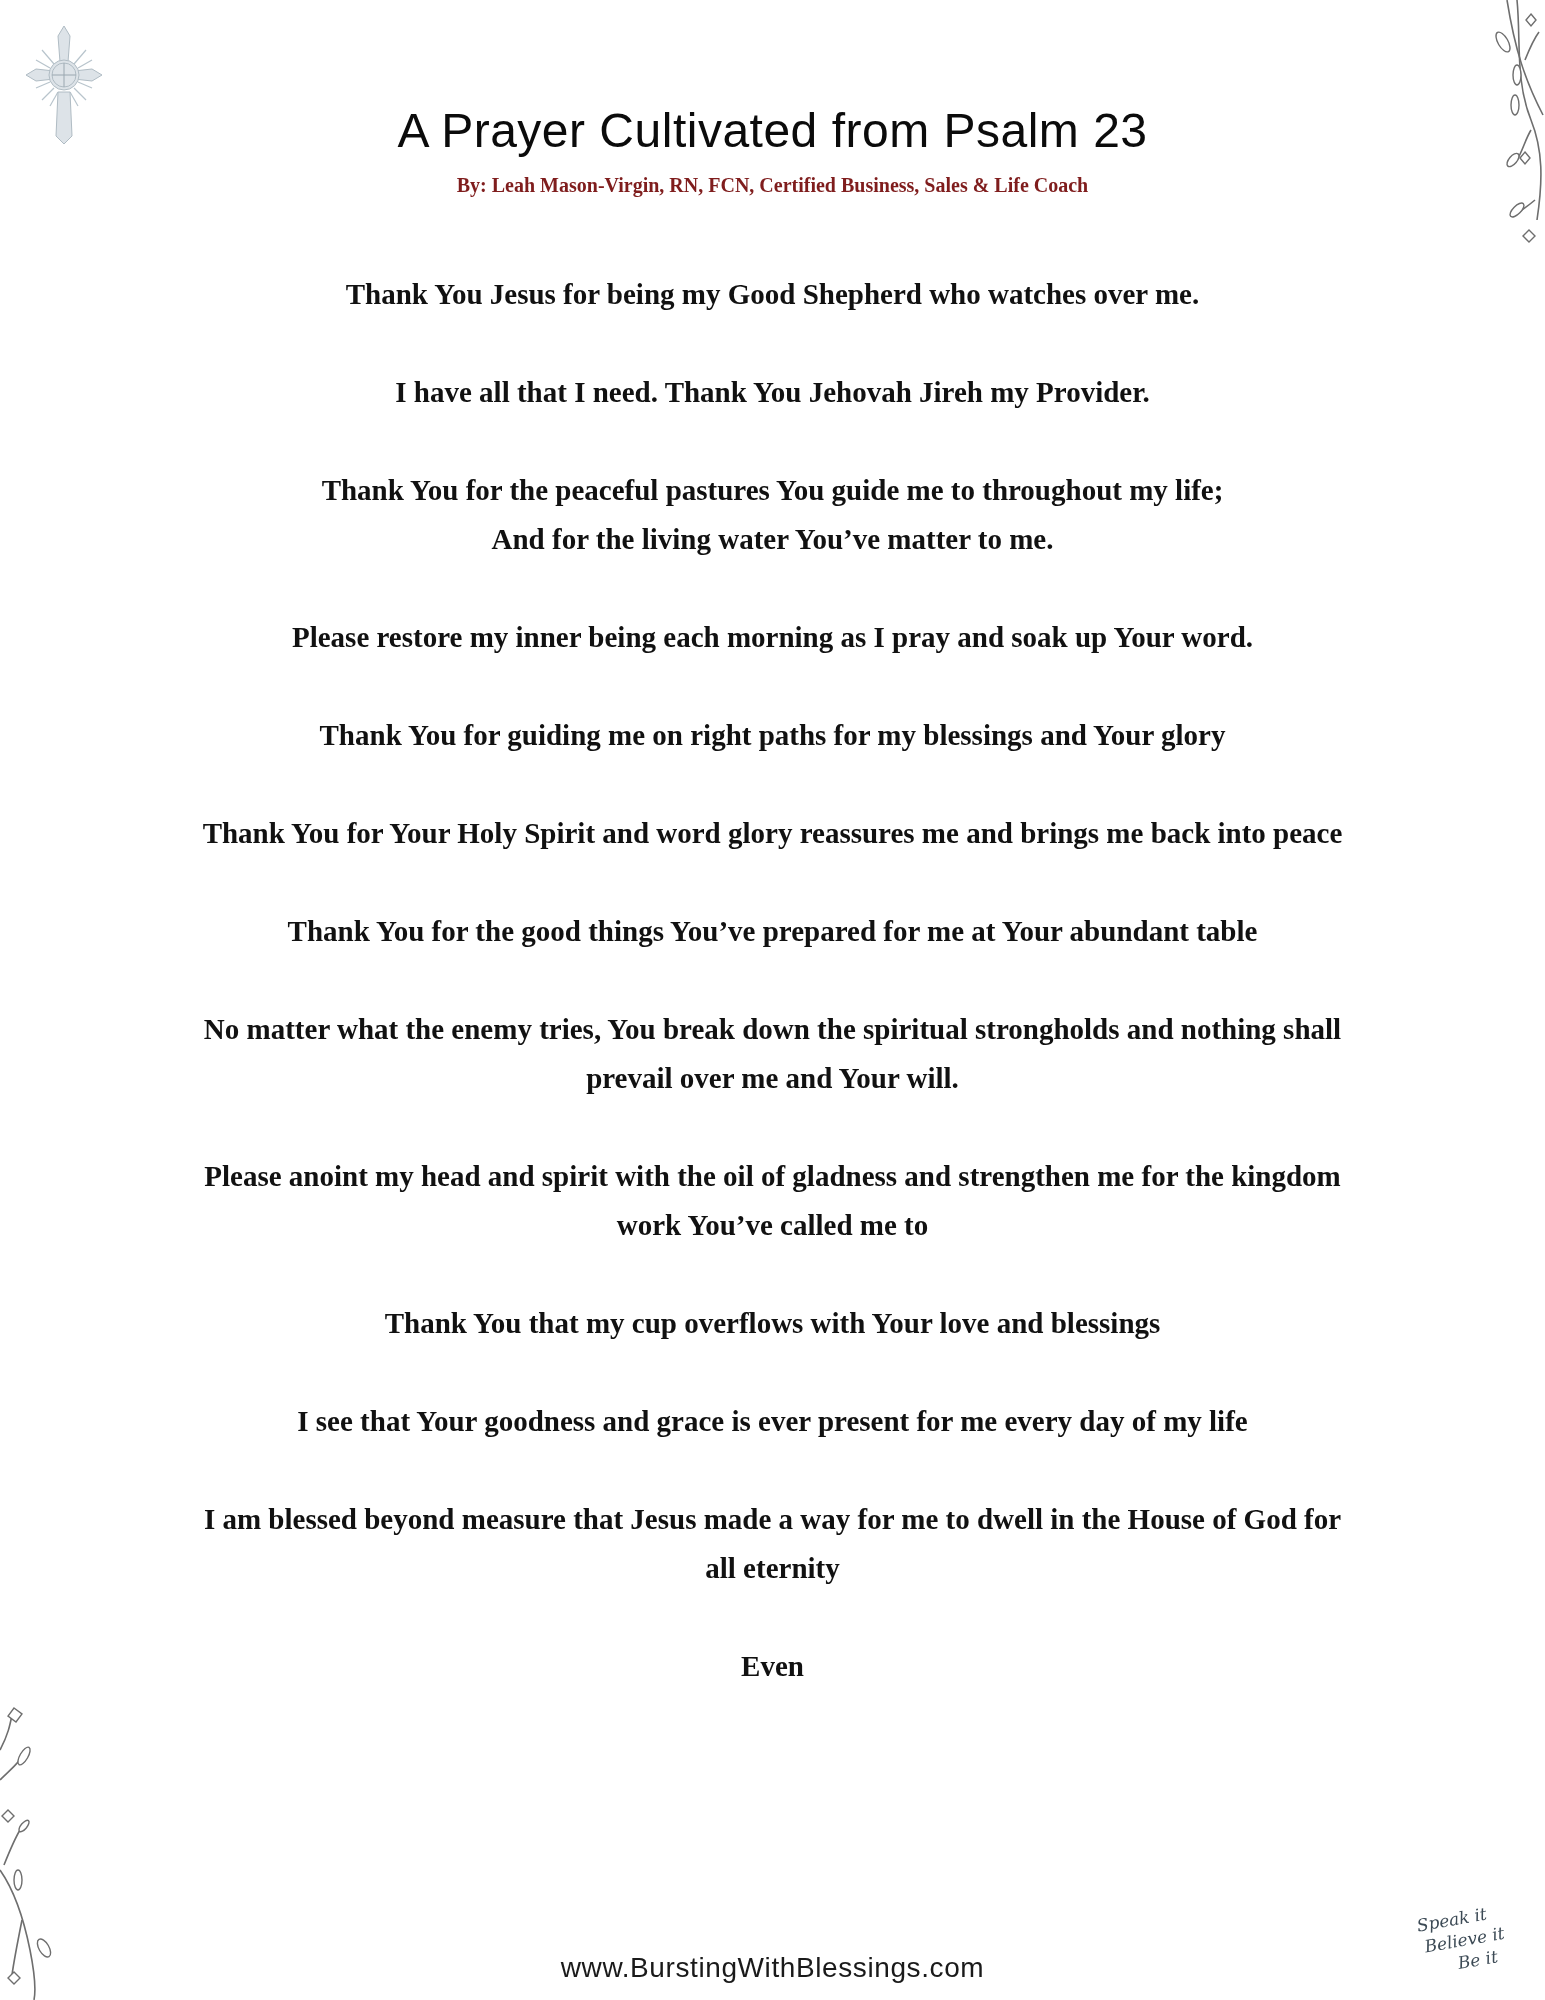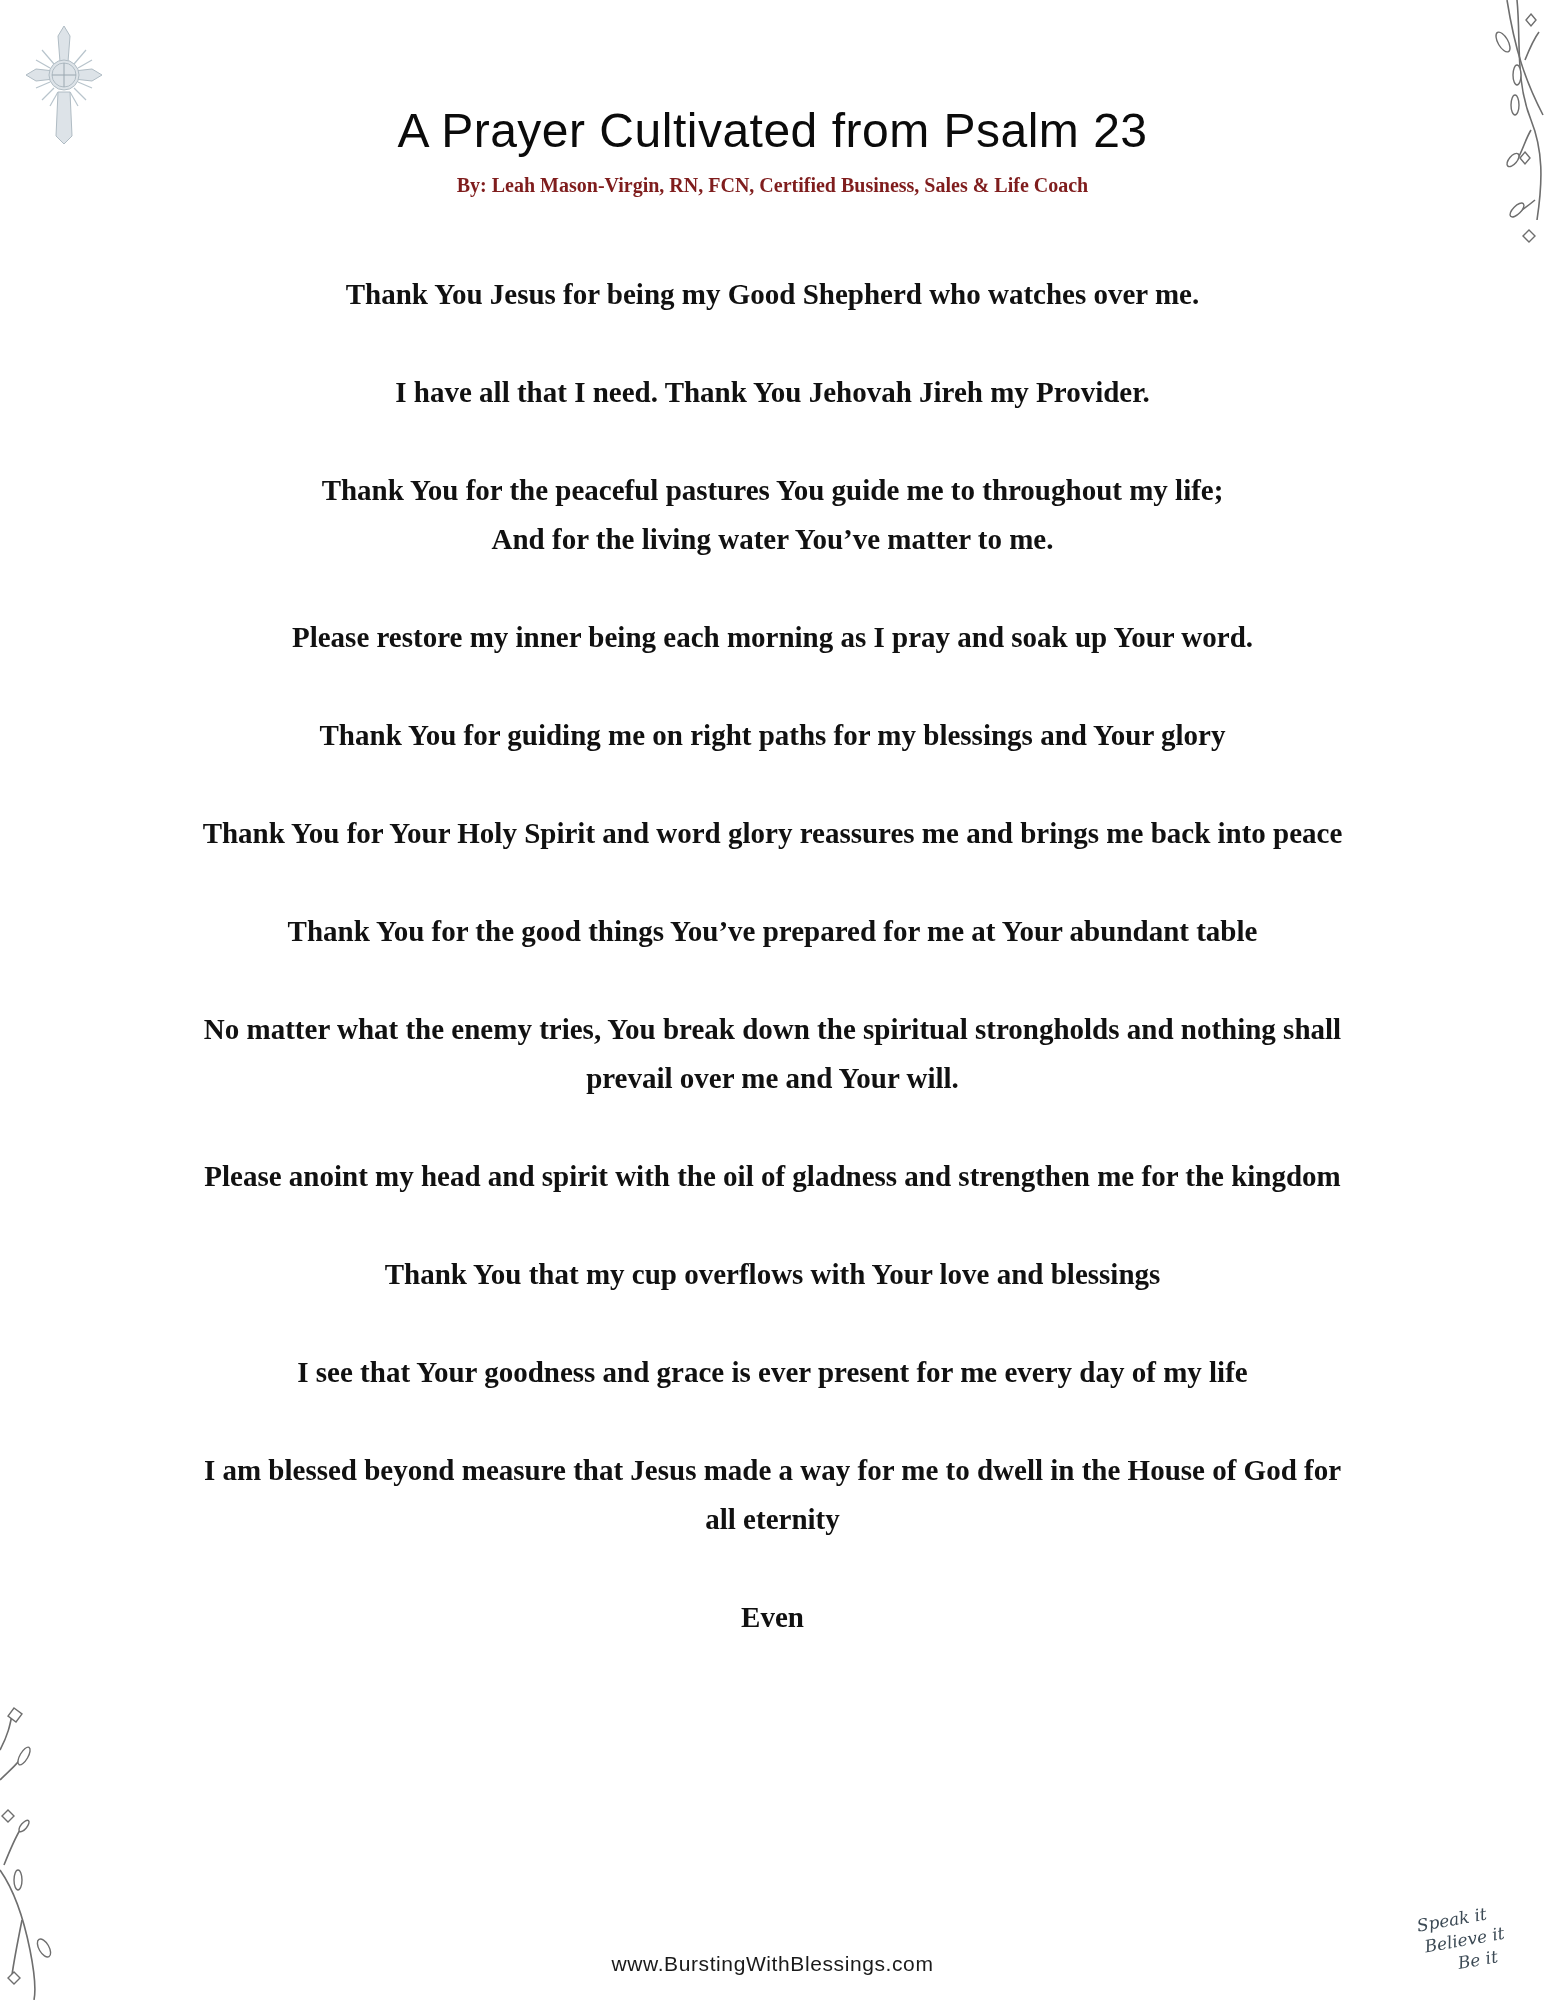--- a/index.html
+++ b/index.html
@@ -66,21 +66,21 @@
       font-size: 29px;
       line-height: 49px;
       margin: 0;
     }
     .footer-url {
       position: absolute;
       left: 0; right: 0;
       top: 1952px;
       text-align: center;
       font-family: "Liberation Sans", "DejaVu Sans", sans-serif;
-      font-size: 21px;
+      font-size: 28px;
       letter-spacing: 0.6px;
       color: #1a1a1a;
     }
     .cross {
       position: absolute;
       left: 22px; top: 22px;
       width: 84px; height: 124px;
     }
     .vine-tr {
       position: absolute;
@@ -204,20 +204,21 @@
     </p>
     <p class="para">
       <span class="line">Thank You for the good things You’ve prepared for me at Your abundant table</span>
     </p>
     <p class="para">
       <span class="line">No matter what the enemy tries, You break down the spiritual strongholds and nothing shall</span>
       <span class="line">prevail over me and Your will.</span>
     </p>
     <p class="para">
       <span class="line">Please anoint my head and spirit with the oil of gladness and strengthen me for the kingdom</span>
+      <span class="line">work You’ve called me to</span>
     </p>
     <p class="para">
       <span class="line">Thank You that my cup overflows with Your love and blessings</span>
     </p>
     <p class="para">
       <span class="line">I see that Your goodness and grace is ever present for me every day of my life</span>
     </p>
     <p class="para">
       <span class="line">I am blessed beyond measure that Jesus made a way for me to dwell in the House of God for</span>
       <span class="line">all eternity</span>

